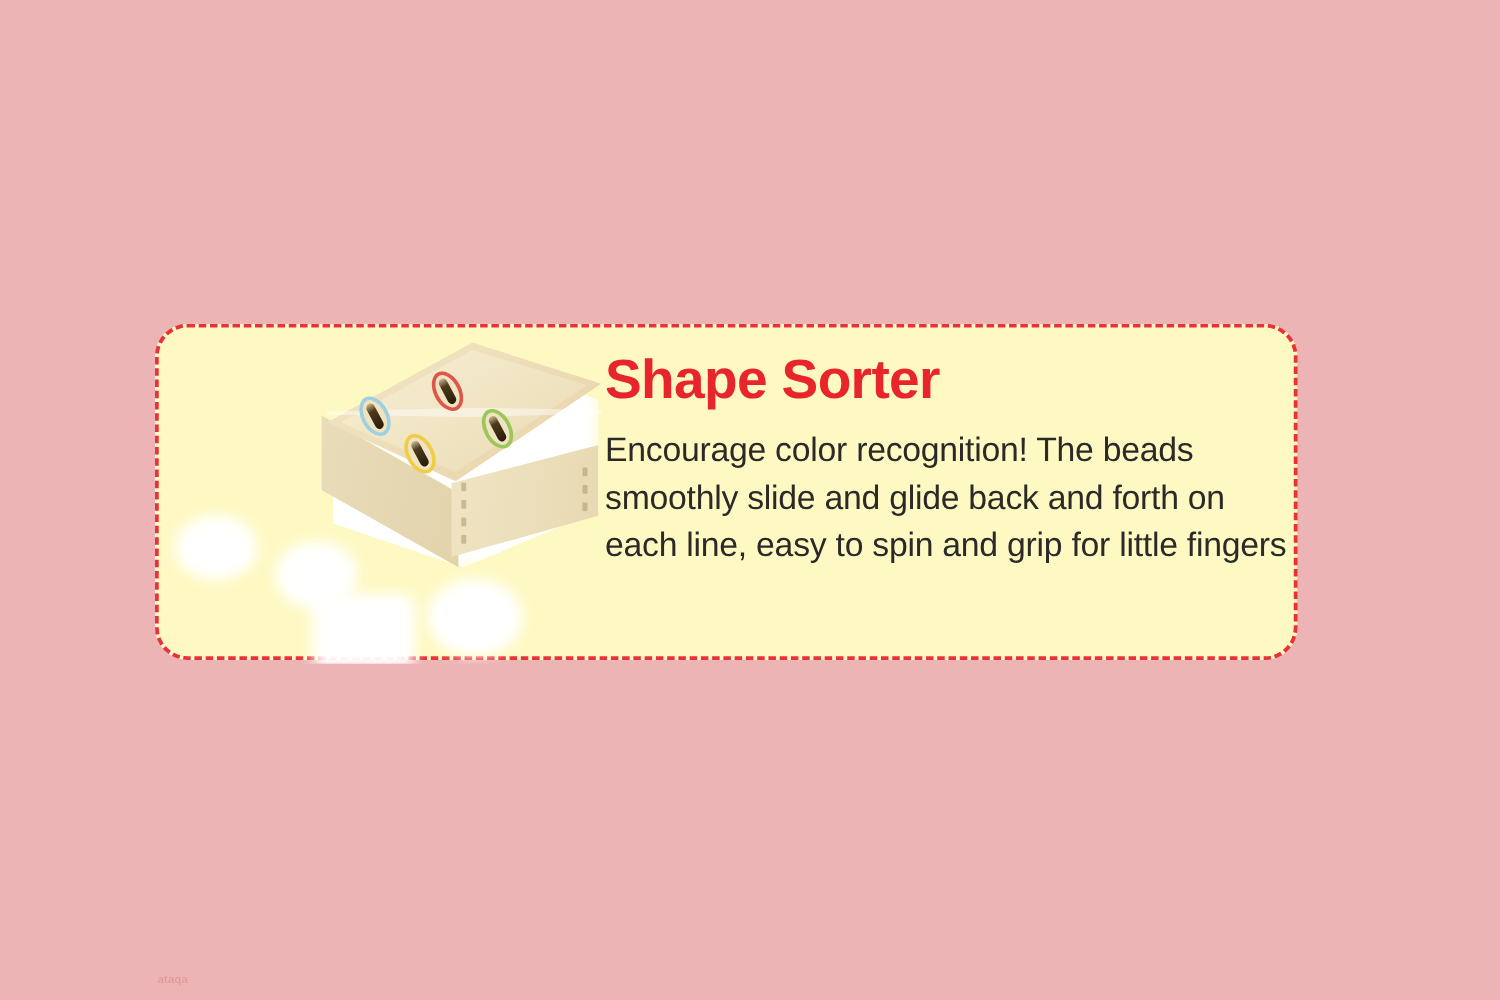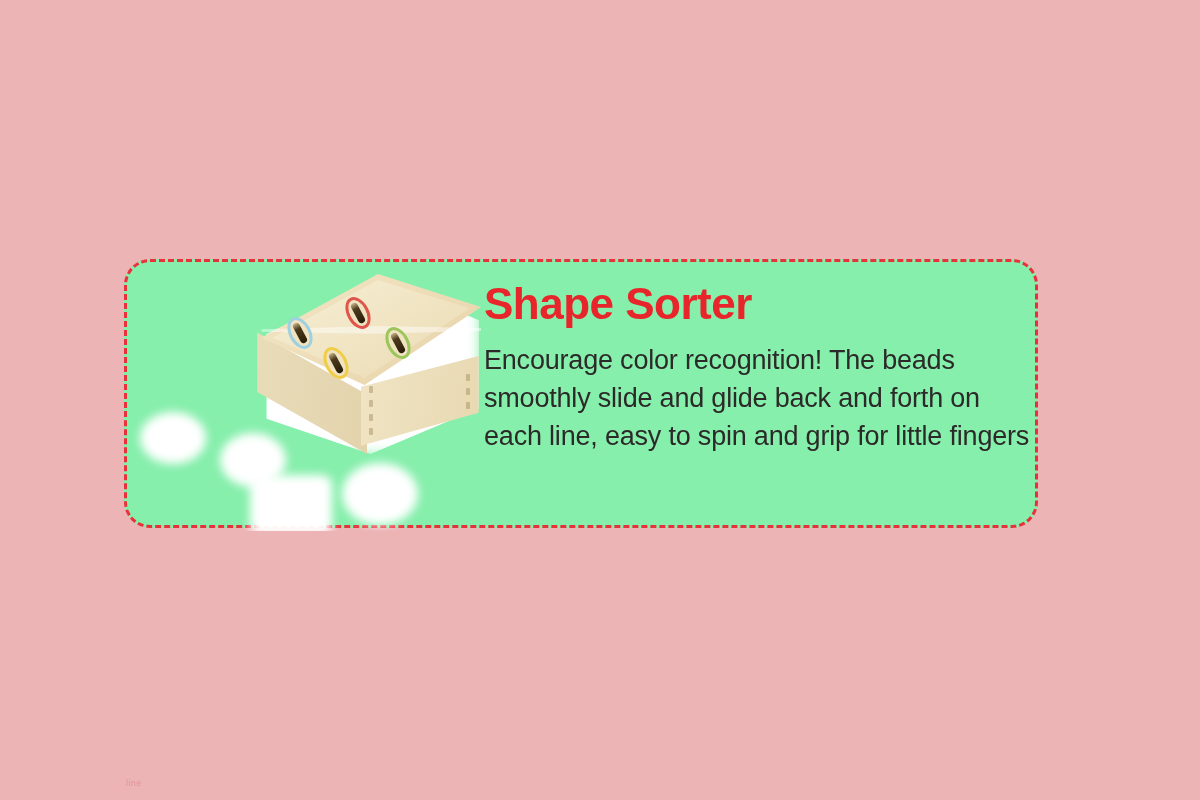--- a/index.html
+++ b/index.html
@@ -17,21 +17,21 @@
   }
 
   
   #product-card {
     position: absolute;
     left: 124px;
     top: 259px;
     width: 914px;
     height: 269px;
     box-sizing: border-box;
-    background: #86efac;
+    background: #fef9c3;
     border: 3px dashed #e8313a;
     border-radius: 26px;
   }
 
   
   #product-illustration {
     position: absolute;
     left: 0px;
     top: 0px;
     width: 360px;
@@ -268,13 +268,13 @@
 
   </div>
 
   <div id="product-text">
     <h1 id="product-title">Shape Sorter</h1>
     <p id="product-description">Encourage color recognition! The beads smoothly slide and glide back and forth on each line, easy to spin and grip for little fingers</p>
   </div>
 
 </div>
 
-<div id="page-watermark">line</div>
+<div id="page-watermark">ataqa</div>
 
 </body></html>

